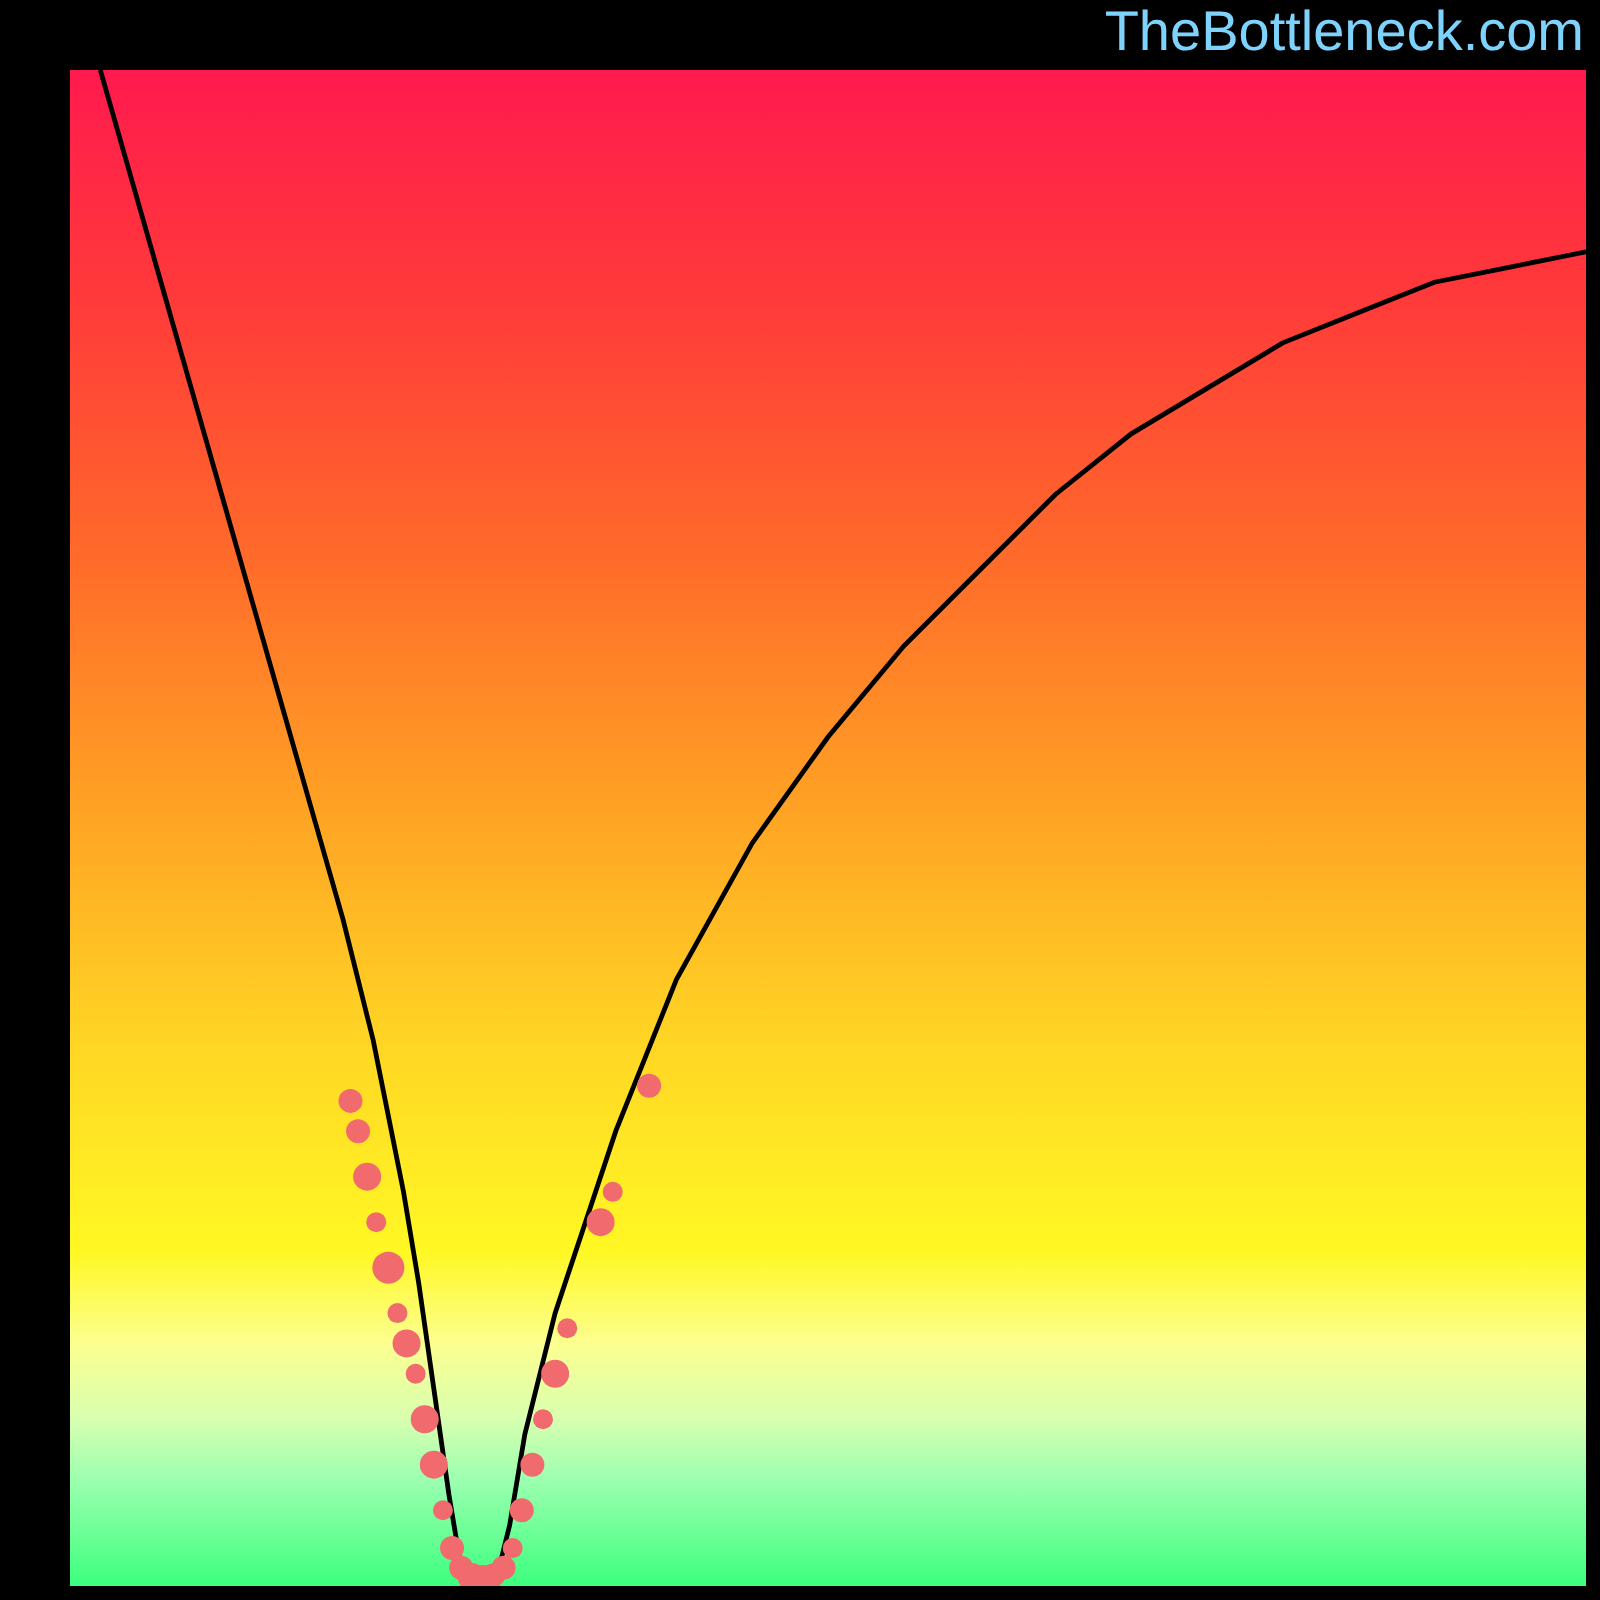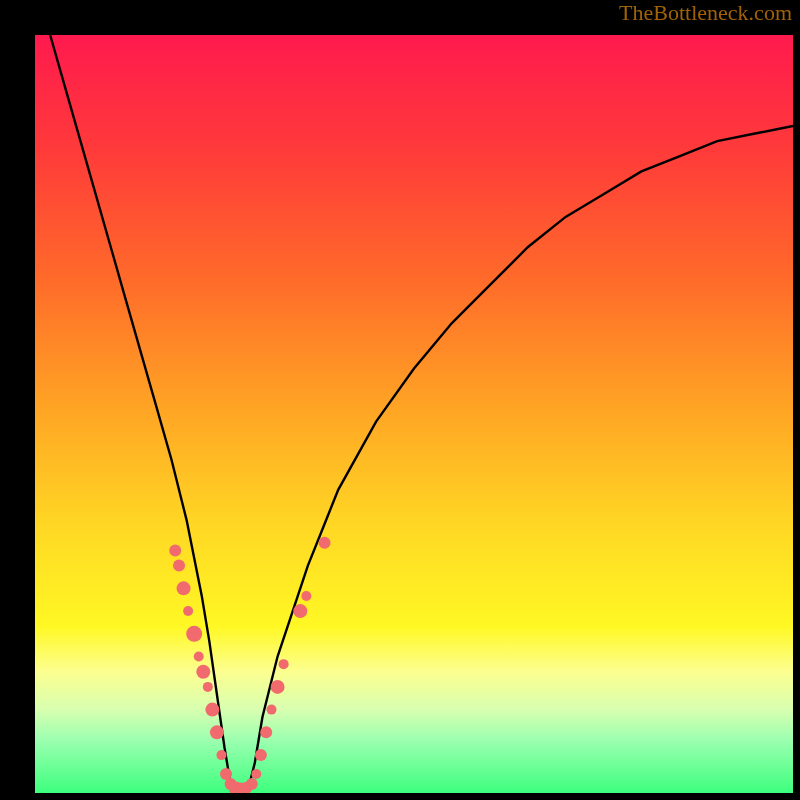--- a/index.html
+++ b/index.html
@@ -34,25 +34,24 @@
       #fcff90 84%,
       #d8ffb0 89%,
       #9cffb0 93%,
       #3dff7e 100%
     );
   }
   .watermark {
     position: absolute;
     top: 0px;
     right: 8px;
-    color: #a16207;
-    font-size: 22px;
+    color: #7dd3fc;
+    font-size: 28px;
     font-weight: 500;
     user-select: none;
-    font-family: Liberation Serif, serif;
   }
   svg.curve {
     position: absolute;
     left: 0;
     top: 0;
     width: 758px;
     height: 758px;
   }
   .dot {
     fill: #f06a6e;

